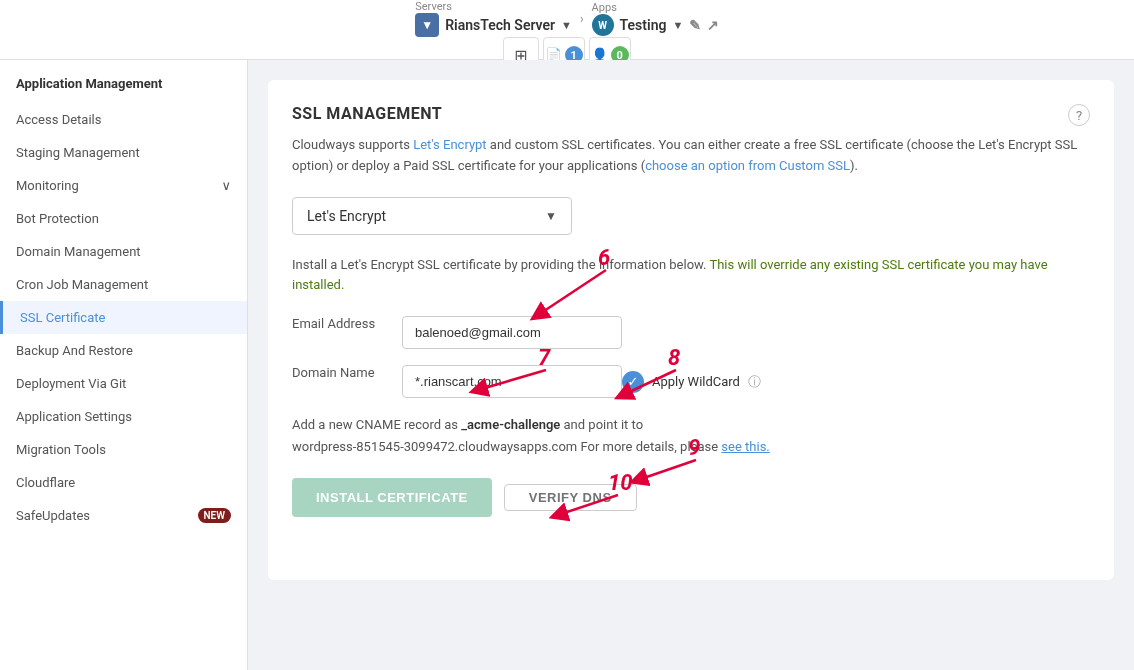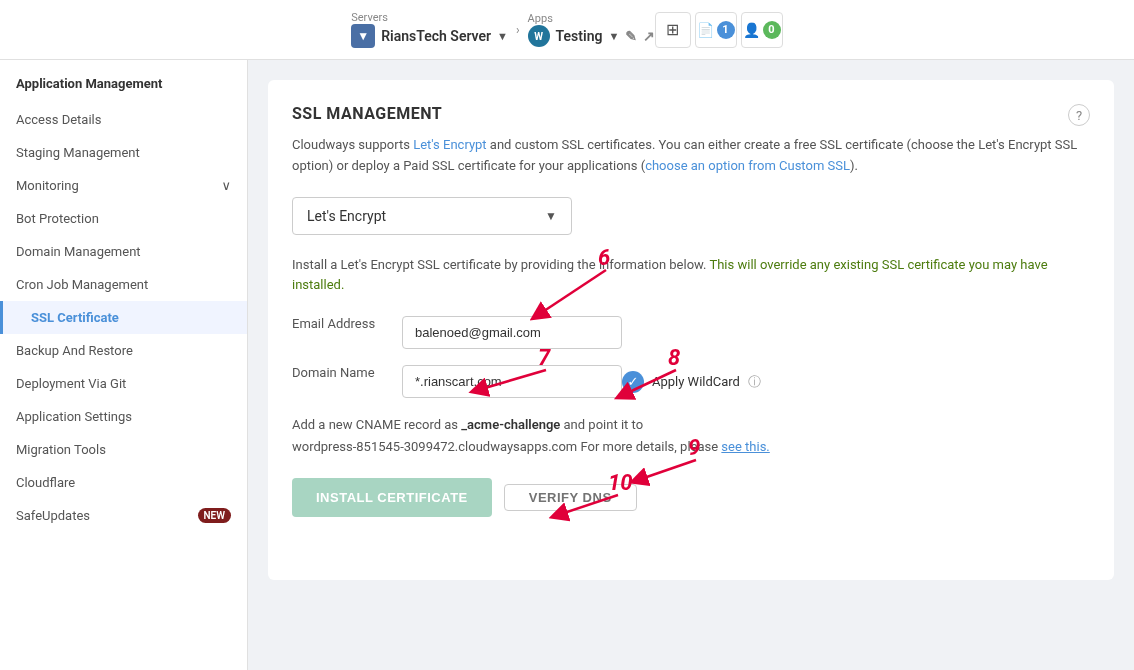--- a/index.html
+++ b/index.html
@@ -1,19 +1,19 @@
 <!DOCTYPE html>
 <html><head>
   <meta charset="utf-8">
   <style>
     * { box-sizing: border-box; margin: 0; padding: 0; }
     body { font-family: -apple-system, BlinkMacSystemFont, 'Segoe UI', Roboto, sans-serif; background: #f0f2f5; font-size: 14px; color: #333; height: 670px; width: 1134px; overflow: hidden; }
 
     
-    .top-nav { display: flex; align-items: center; background: #fff; height: 60px; padding: 0 16px; border-bottom: 1px solid #e0e0e0; justify-content: center; }
+    .top-nav { display: flex; align-items: center; background: #fff; height: 60px; padding: 0 16px; border-bottom: 1px solid #e0e0e0; justify-content: flex-start; flex-direction: column; }
     .top-nav-left { display: flex; align-items: center; gap: 8px; }
     .nav-section { display: flex; flex-direction: column; }
     .nav-label { font-size: 11px; color: #888; }
     .nav-value { display: flex; align-items: center; gap: 6px; font-weight: 600; color: #333; font-size: 14px; }
     .nav-arrow { color: #888; font-size: 12px; }
     .nav-chevron { font-size: 11px; color: #555; cursor: pointer; }
     .brand-icon { width: 24px; height: 24px; background: #4a6fa5; border-radius: 4px; display: flex; align-items: center; justify-content: center; color: white; font-size: 12px; font-weight: bold; }
     .wp-icon { width: 22px; height: 22px; background: #21759b; border-radius: 50%; display: flex; align-items: center; justify-content: center; color: white; font-size: 10px; font-weight: bold; }
     .top-nav-right { display: flex; align-items: center; gap: 4px; }
     .nav-icon-btn { display: flex; align-items: center; justify-content: center; width: 36px; height: 36px; border: 1px solid #ddd; border-radius: 4px; cursor: pointer; background: #fff; color: #555; font-size: 16px; }
@@ -24,21 +24,21 @@
     .edit-icon { font-size: 14px; color: #888; cursor: pointer; }
     .external-icon { font-size: 14px; color: #888; cursor: pointer; }
 
     
     .layout { display: flex; height: calc(670px - 60px); }
 
     
     .sidebar { width: 248px; background: #fff; border-right: 1px solid #e0e0e0; padding: 16px 0; overflow-y: auto; flex-shrink: 0; }
     .sidebar-title { font-size: 13px; font-weight: 700; color: #333; padding: 0 16px 12px; }
     .sidebar-item { padding: 9px 16px; cursor: pointer; color: #555; font-size: 13px; display: flex; align-items: center; justify-content: space-between; }
-    .sidebar-item.active { background: #f0f4ff; color: #4a90d9; font-weight: 700; border-left: 3px solid #4a90d9; padding-left: 28px; }
+    .sidebar-item.active { background: #f0f4ff; color: #4a90d9; font-weight: 400; border-left: 3px solid #4a90d9; padding-left: 17px; }
     .sidebar-item-with-chevron { display: flex; align-items: center; justify-content: space-between; width: 100%; }
     .new-badge { background: #7f1d1d; color: white; font-size: 10px; padding: 2px 6px; border-radius: 10px; font-weight: 600; }
 
     
     .main { flex: 1; padding: 20px; overflow-y: auto; background: #f0f2f5; }
     .content-card { background: #fff; border-radius: 6px; padding: 24px; min-height: 500px; position: relative; }
 
     
     .section-title { font-size: 16px; font-weight: 700; color: #333; margin-bottom: 12px; letter-spacing: 0.5px; }
     .section-desc { font-size: 13px; color: #555; line-height: 1.6; margin-bottom: 20px; }

